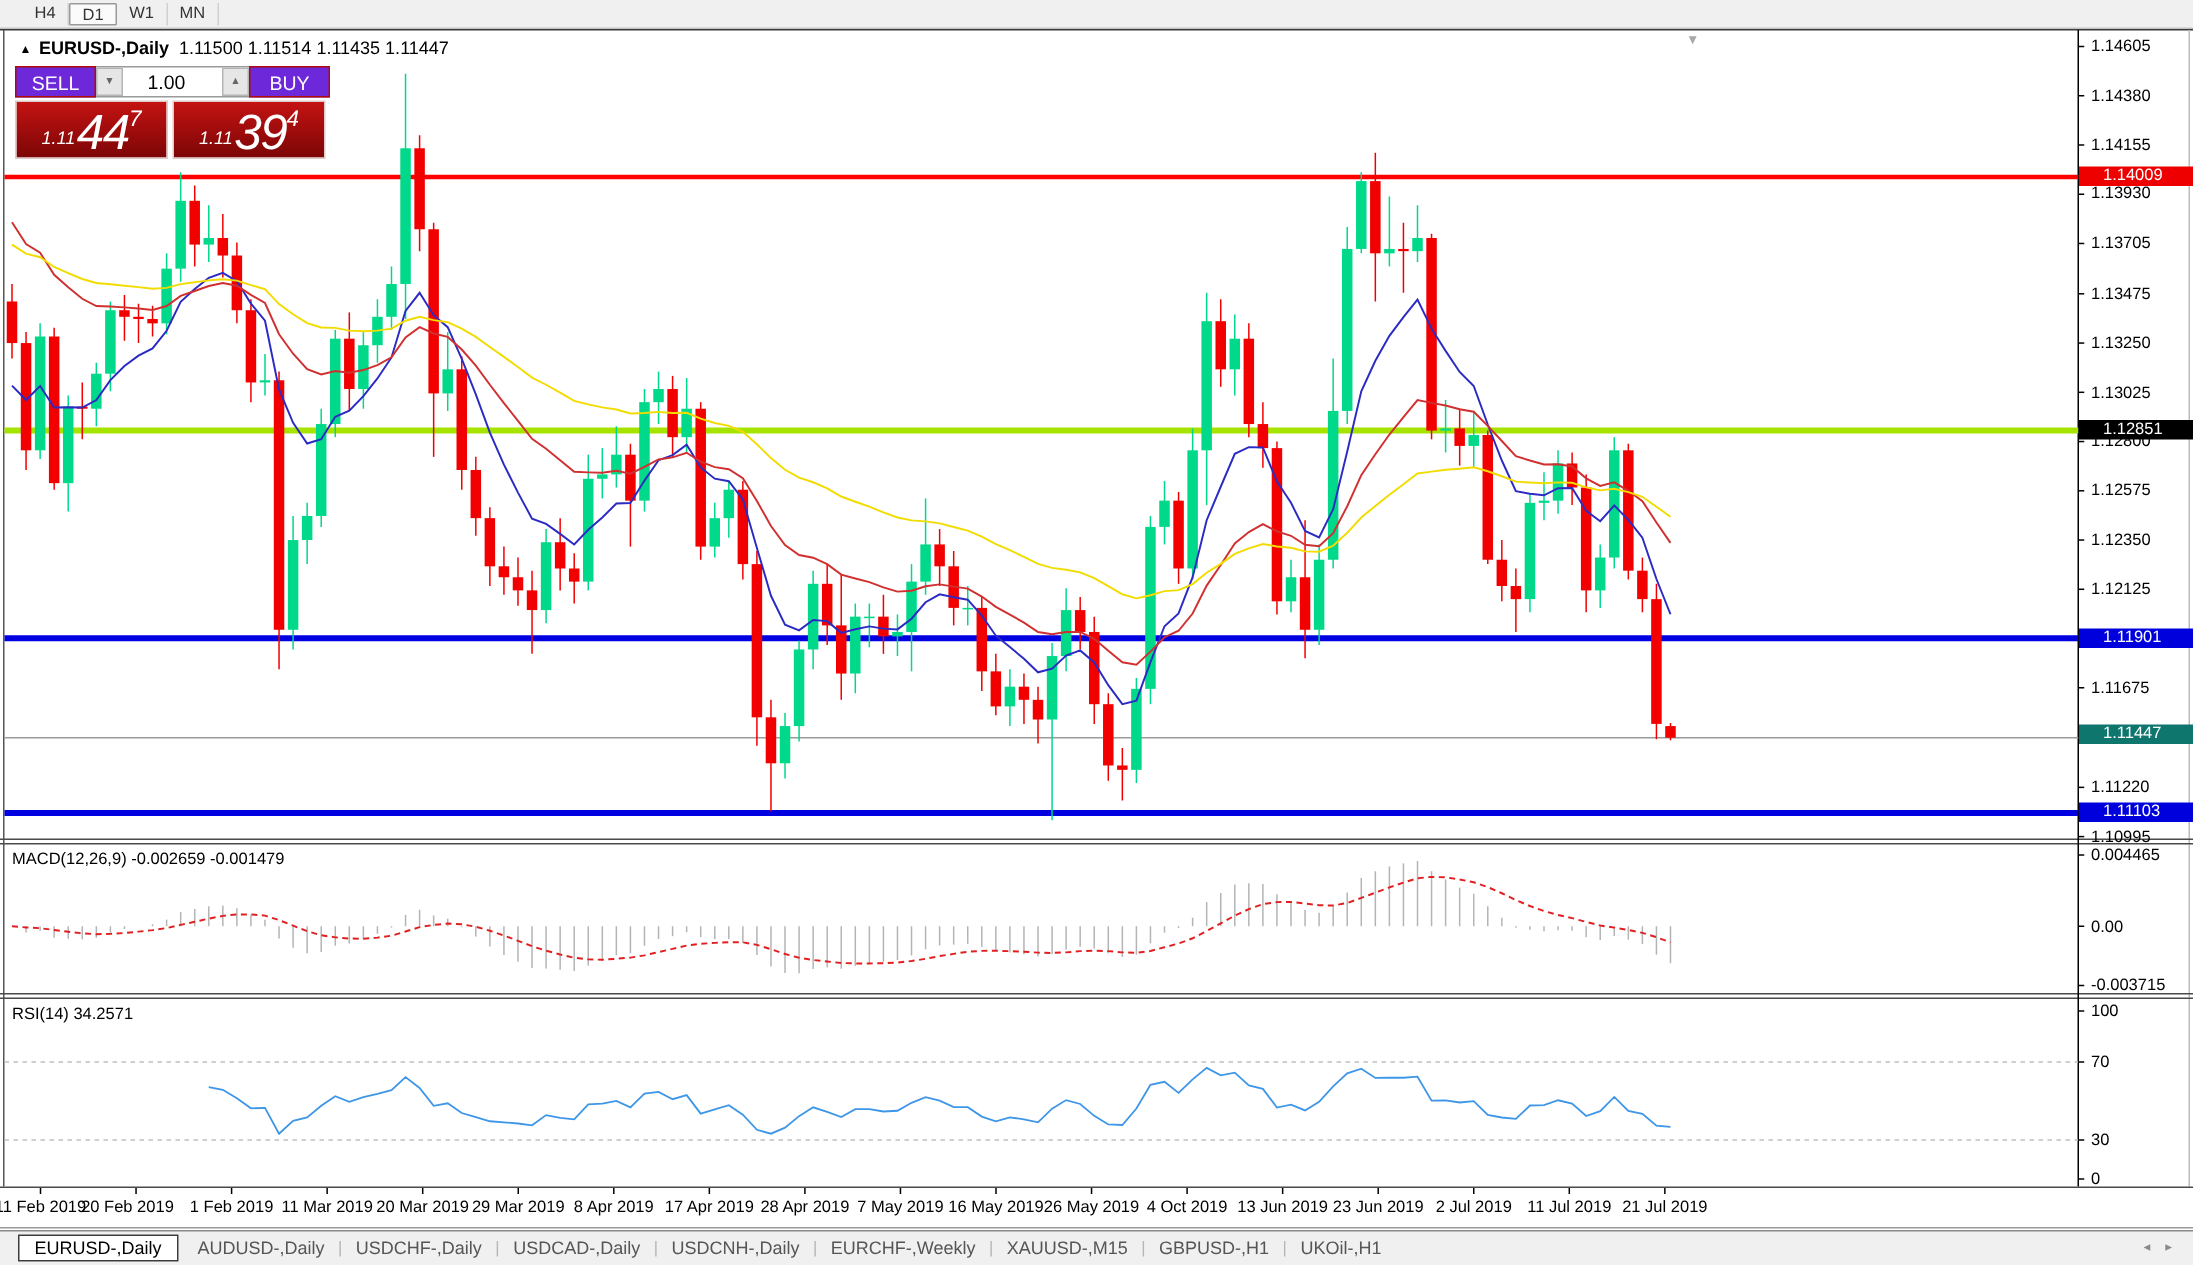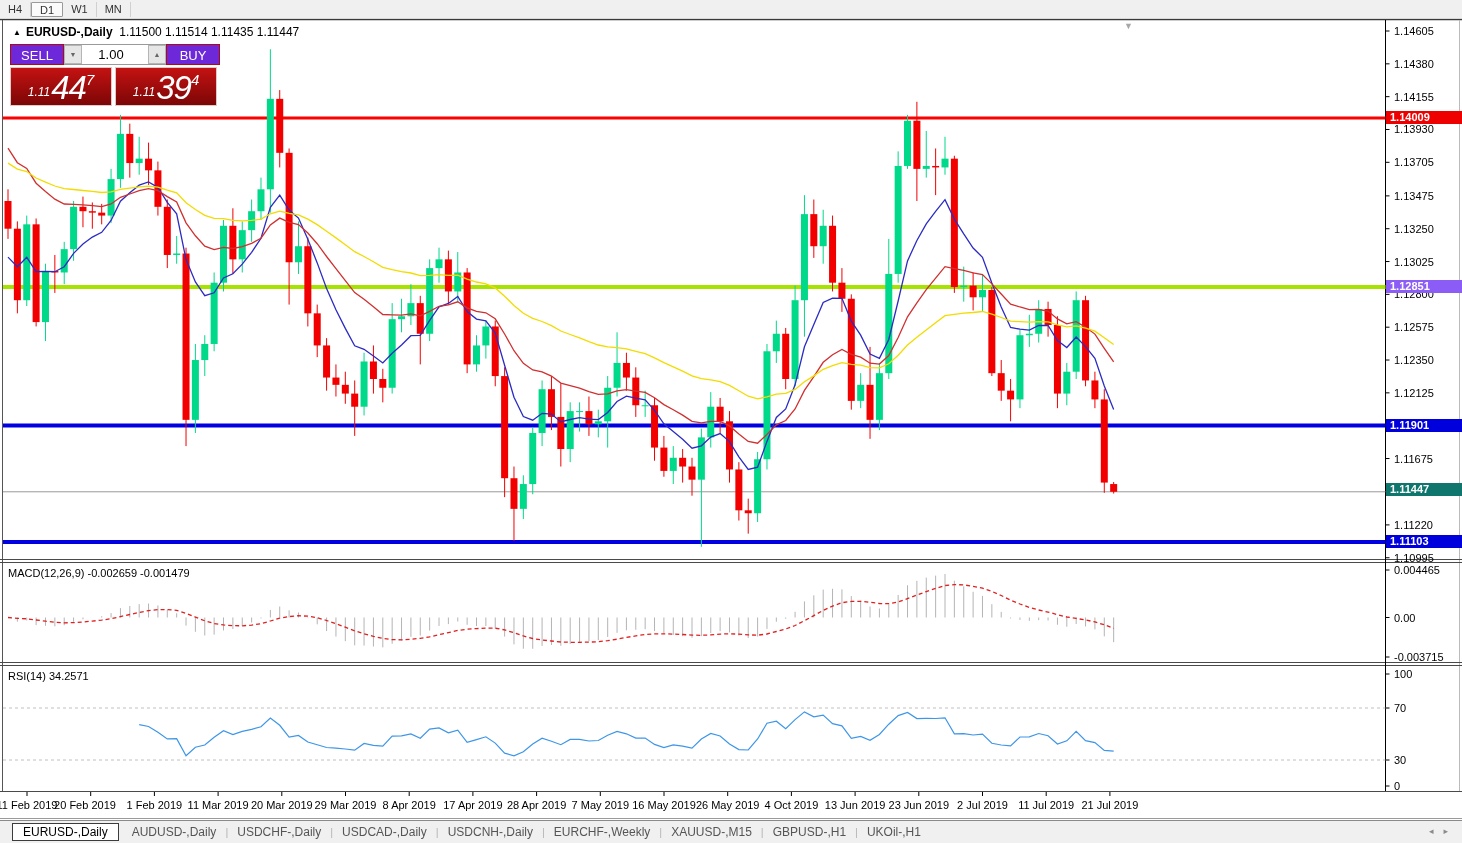--- a/index.html
+++ b/index.html
@@ -1,20 +1,20 @@
 <!DOCTYPE html>
 <html><head>
 <meta charset="utf-8">
 <style>
   html,body{margin:0;padding:0;background:#e8e8e8;}
   .app{position:relative;width:1462px;height:843px;background:#fff;overflow:hidden;
        font-family:"Liberation Sans",sans-serif;-webkit-font-smoothing:antialiased;}
   
   .tf-toolbar{position:absolute;left:0;top:0;width:100%;height:19px;background:#f0f0f0;
-              display:flex;align-items:center;padding-left:0;box-sizing:border-box;
+              display:flex;align-items:center;padding-left:15px;box-sizing:border-box;
               border-bottom:1px solid #d9d9d9;z-index:30;}
   .tf-btn{font-size:11px;color:#333;padding:1px 8px;height:15px;line-height:13px;
           background:transparent;border:none;border-right:1px solid #d0d0d0;cursor:default;
           font-family:"Liberation Sans",sans-serif;}
   .tf-btn.active{background:#fbfbfb;border:1px solid #9a9a9a;border-radius:1px;}
   
   #chart-svg{position:absolute;left:0;top:0;z-index:5;}
   
   .chart-title{position:absolute;left:13px;top:25px;font-size:12px;color:#000;z-index:20;}
   .chart-title .tri{font-size:8px;margin-right:5px;position:relative;top:-1px;color:#000;}
@@ -33,21 +33,21 @@
              border:1px solid #e0c9c9;color:#fff;display:flex;align-items:flex-end;
              justify-content:center;padding-bottom:2px;box-sizing:border-box;cursor:pointer;font-style:italic;}
   .pp-small{font-size:12px;margin:0 1px 4px 0;}
   .pp-big{font-size:33px;line-height:30px;letter-spacing:-1px;}
   .pp-sup{font-size:15px;align-self:flex-start;margin-top:3px;}
   
   .ind-label{position:absolute;left:8px;font-size:11px;color:#000;z-index:20;}
   
   .ptick{position:absolute;left:1394px;font-size:11px;color:#000;z-index:12;}
   .pbadge{position:absolute;left:1386px;width:76px;height:13px;line-height:13px;
-          font-size:11px;color:#fff;padding-left:4px;box-sizing:border-box;z-index:14;font-weight:bold;}
+          font-size:11px;color:#fff;padding-left:16px;box-sizing:border-box;z-index:14;}
   .dlabel{position:absolute;font-size:11px;color:#000;transform:translateX(-50%);z-index:12;}
   .shift-marker{position:absolute;left:1124px;top:21px;font-size:9px;color:#a8a8a8;z-index:12;}
   
   .tab-bar{position:absolute;left:0;bottom:0;width:100%;height:23px;background:#f0f0f0;
            border-top:1px solid #8a8a8a;display:flex;align-items:center;padding-left:12px;
            box-sizing:border-box;z-index:30;}
   .tab{font-size:12px;color:#555;padding:2px 9px;cursor:pointer;white-space:nowrap;}
   .tab.active{background:#fff;border:1px solid #3c3c3c;color:#000;margin-right:4px;padding:1px 10px;}
   .tab-sep{color:#b5b5b5;font-size:11px;}
   .tab-arrows{position:absolute;right:4px;top:5px;color:#8a8a8a;font-size:9px;letter-spacing:10px;}
@@ -543,21 +543,21 @@
       <div class="ptick" style="top:222.70804999999928px">1.13250</div>
       <div class="ptick" style="top:255.53780000000052px">1.13025</div>
       <div class="ptick" style="top:288.36755000000176px">1.12800</div>
       <div class="ptick" style="top:321.19729999999976px">1.12575</div>
       <div class="ptick" style="top:354.027050000001px">1.12350</div>
       <div class="ptick" style="top:386.856799999999px">1.12125</div>
       <div class="ptick" style="top:452.51630000000154px">1.11675</div>
       <div class="ptick" style="top:518.9053499999991px">1.11220</div>
       <div class="ptick" style="top:551.7351000000003px">1.10995</div>
       <div class="pbadge" style="top:111.46235999999949px;background:#ef0000">1.14009</div>
-      <div class="pbadge" style="top:280.4261400000016px;background:#8b5cf6">1.12851</div>
+      <div class="pbadge" style="top:280.4261400000016px;background:#000000">1.12851</div>
       <div class="pbadge" style="top:419.0406399999993px;background:#0000dd">1.11901</div>
       <div class="pbadge" style="top:483px;background:#0f766e">1.11447</div>
       <div class="pbadge" style="top:535.4768200000008px;background:#0000dd">1.11103</div>
       <div class="ptick" style="top:564.00133px">0.004465</div>
       <div class="ptick" style="top:611.5px">0.00</div>
       <div class="ptick" style="top:651px">-0.003715</div>
       <div class="ptick" style="top:668px">100</div>
       <div class="ptick" style="top:702px">70</div>
       <div class="ptick" style="top:754px">30</div>
       <div class="ptick" style="top:780px">0</div>

